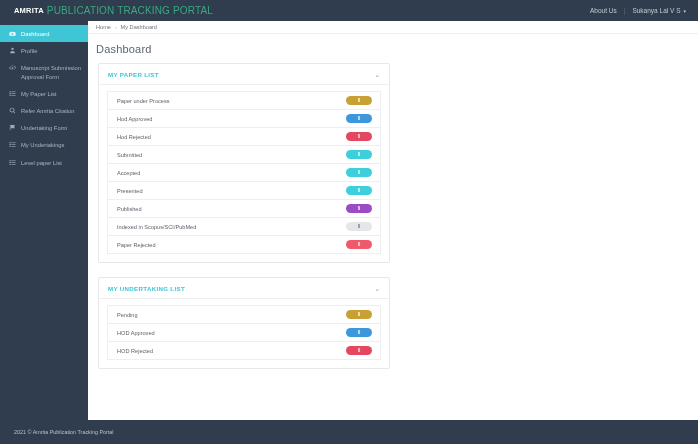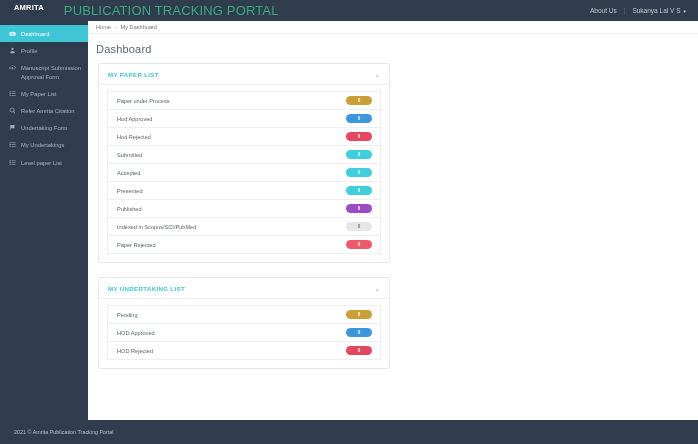--- a/index.html
+++ b/index.html
@@ -12,23 +12,23 @@
   .app { position: relative; width: 698px; height: 444px; background: #ffffff; }
 
   
   .topbar {
     position: absolute; top: 0; left: 0; width: 698px; height: 21px;
     background: #2f3d4e;
     display: flex; align-items: center; justify-content: space-between;
     padding: 0 8px;
     z-index: 5;
   }
-  .brand { display: flex; align-items: flex-start; gap: 20px; padding-left: 6px; }
+  .brand { display: flex; align-items: center; gap: 3px; padding-left: 6px; }
   .brand-amrita { color: #ffffff; font-size: 7.5px; font-weight: bold; letter-spacing: .2px; }
-  .brand-rest { color: #3aa882; font-size: 13px; letter-spacing: .15px; }
+  .brand-rest { color: #3aa882; font-size: 10px; letter-spacing: .15px; }
   .topnav { display: flex; align-items: center; gap: 7px; padding-right: 4px; }
   .topnav-link { color: #c3cad3; font-size: 6.5px; }
   .topnav-sep { color: #5d6b7c; font-size: 6.5px; }
   .topnav-user { color: #c3cad3; font-size: 6.5px; display: flex; align-items: center; gap: 3px; }
   .caret-dn { font-size: 5px; color: #c3cad3; }
 
   
   .sidebar {
     position: absolute; top: 21px; left: 0; width: 88px; height: 399px;
     background: #2f3d4e;

